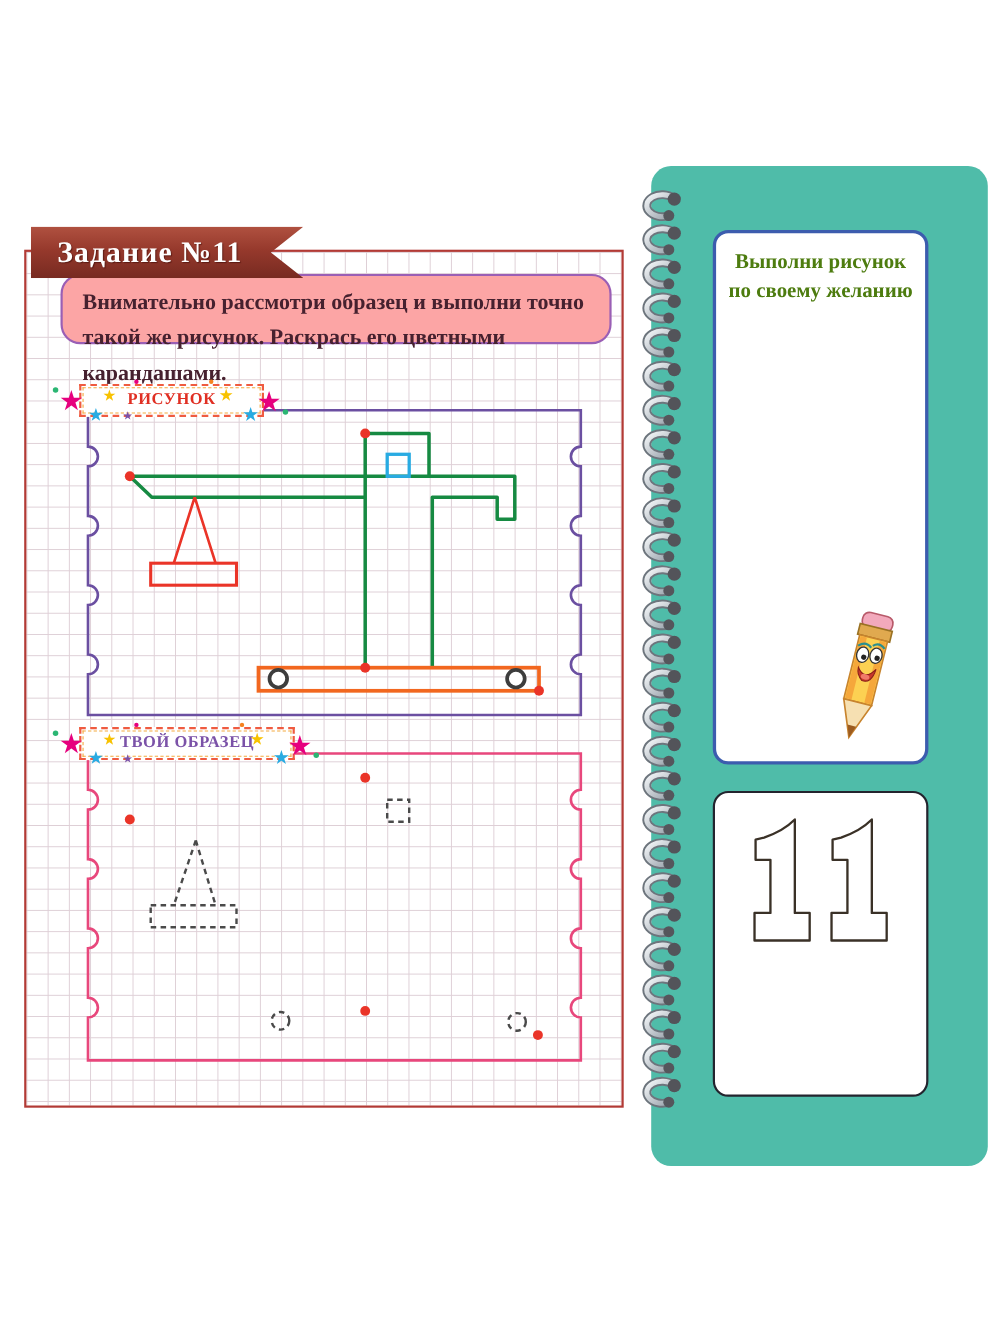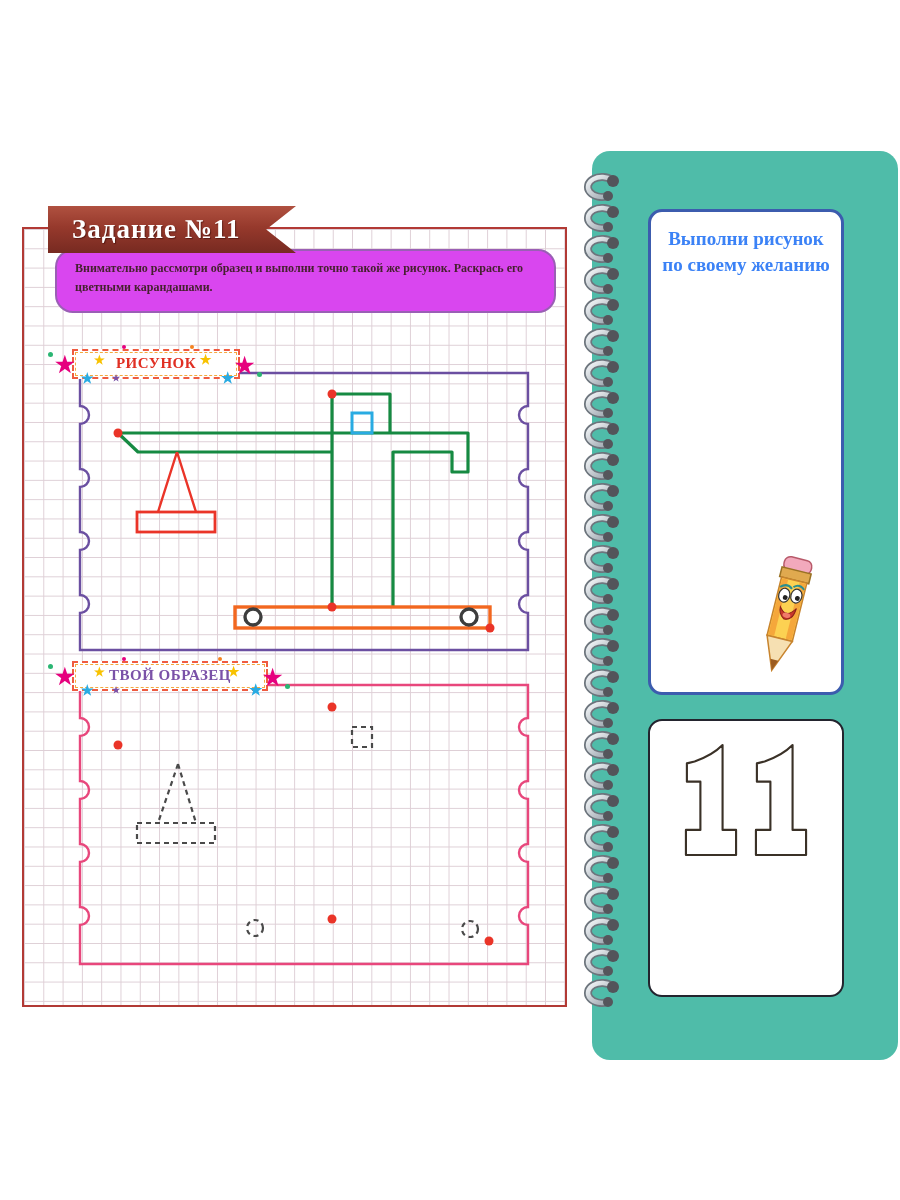--- a/index.html
+++ b/index.html
@@ -6,30 +6,30 @@
   body{width:900px;height:1200px;background:#ffffff;position:relative;
        font-family:"Liberation Serif","DejaVu Serif",serif;overflow:hidden;}
 
   
   .worksheet{position:absolute;left:22px;top:227px;width:541px;height:776px;
     border:2px solid #b23a35;background:
       linear-gradient(#decfd6 1px,transparent 1px),
       linear-gradient(90deg,#decfd6 1px,transparent 1px);
     background-size:19.3px 19.3px;background-color:#fff;}
 
-  .banner{position:absolute;left:48px;top:206px;width:248px;height:47px;
+  .banner{position:absolute;left:28px;top:206px;width:248px;height:47px;
     background:linear-gradient(180deg,#b05140 0%,#96392c 45%,#772a21 100%);
     clip-path:polygon(0 0,100% 0,88% 50%,100% 100%,0 100%);
     color:#fff;font-size:27px;font-weight:bold;letter-spacing:1px;
     line-height:47px;padding-left:24px;box-sizing:border-box;z-index:5;
     text-shadow:1px 1px 1px rgba(60,10,5,.6);}
 
   .instruction{position:absolute;left:55px;top:249px;width:501px;height:64px;
-    box-sizing:border-box;background:#d946ef;border:2.5px solid #9a5fb5;
-    border-radius:18px;color:#46212f;font-weight:bold;font-size:12px;
+    box-sizing:border-box;background:#fca5a5;border:2.5px solid #9a5fb5;
+    border-radius:18px;color:#46212f;font-weight:bold;font-size:20px;
     line-height:1.6;padding:8px 14px 0 18px;z-index:4;}
 
   .hintlabel{position:absolute;height:30px;background:#fff;z-index:6;
     border:2px dashed #ef5b40;box-sizing:border-box;text-align:center;
     font-weight:bold;font-size:15px;letter-spacing:.5px;line-height:25px;}
   .hintlabel::before{content:"";position:absolute;inset:1px;
     border:1.5px dashed #f4a93e;pointer-events:none;}
   .lbl-sample{left:72px;top:349px;width:168px;color:#e02f23;}
   .lbl-your{left:72px;top:661px;width:196px;color:#7b52a8;}
 
@@ -42,21 +42,21 @@
 
   
   .teal{position:absolute;left:592px;top:151px;width:306px;height:909px;
     background:#4fbca9;border-radius:18px;}
   .coils{position:absolute;left:580px;top:172px;width:44px;height:840px;z-index:9;}
 
   .panelbox{position:absolute;left:648px;background:#fff;border-radius:14px;
     box-sizing:border-box;z-index:8;}
   .box-top{top:209px;width:196px;height:486px;border:3px solid #3c5cae;}
   .box-bottom{top:719px;width:196px;height:278px;border:2.5px solid #23242e;}
-  .boxtext{color:#3b82f6;font-weight:bold;font-size:19px;line-height:1.35;
+  .boxtext{color:#4d7c0f;font-weight:bold;font-size:19px;line-height:1.35;
     text-align:center;padding:14px 8px 0 8px;}
   .pencil{position:absolute;right:16px;bottom:10px;}
   .digits{display:flex;justify-content:center;gap:16px;margin-top:20px;}
 </style>
 </head>
 <body>
 
 <div>
 
   <div class="worksheet"></div>

